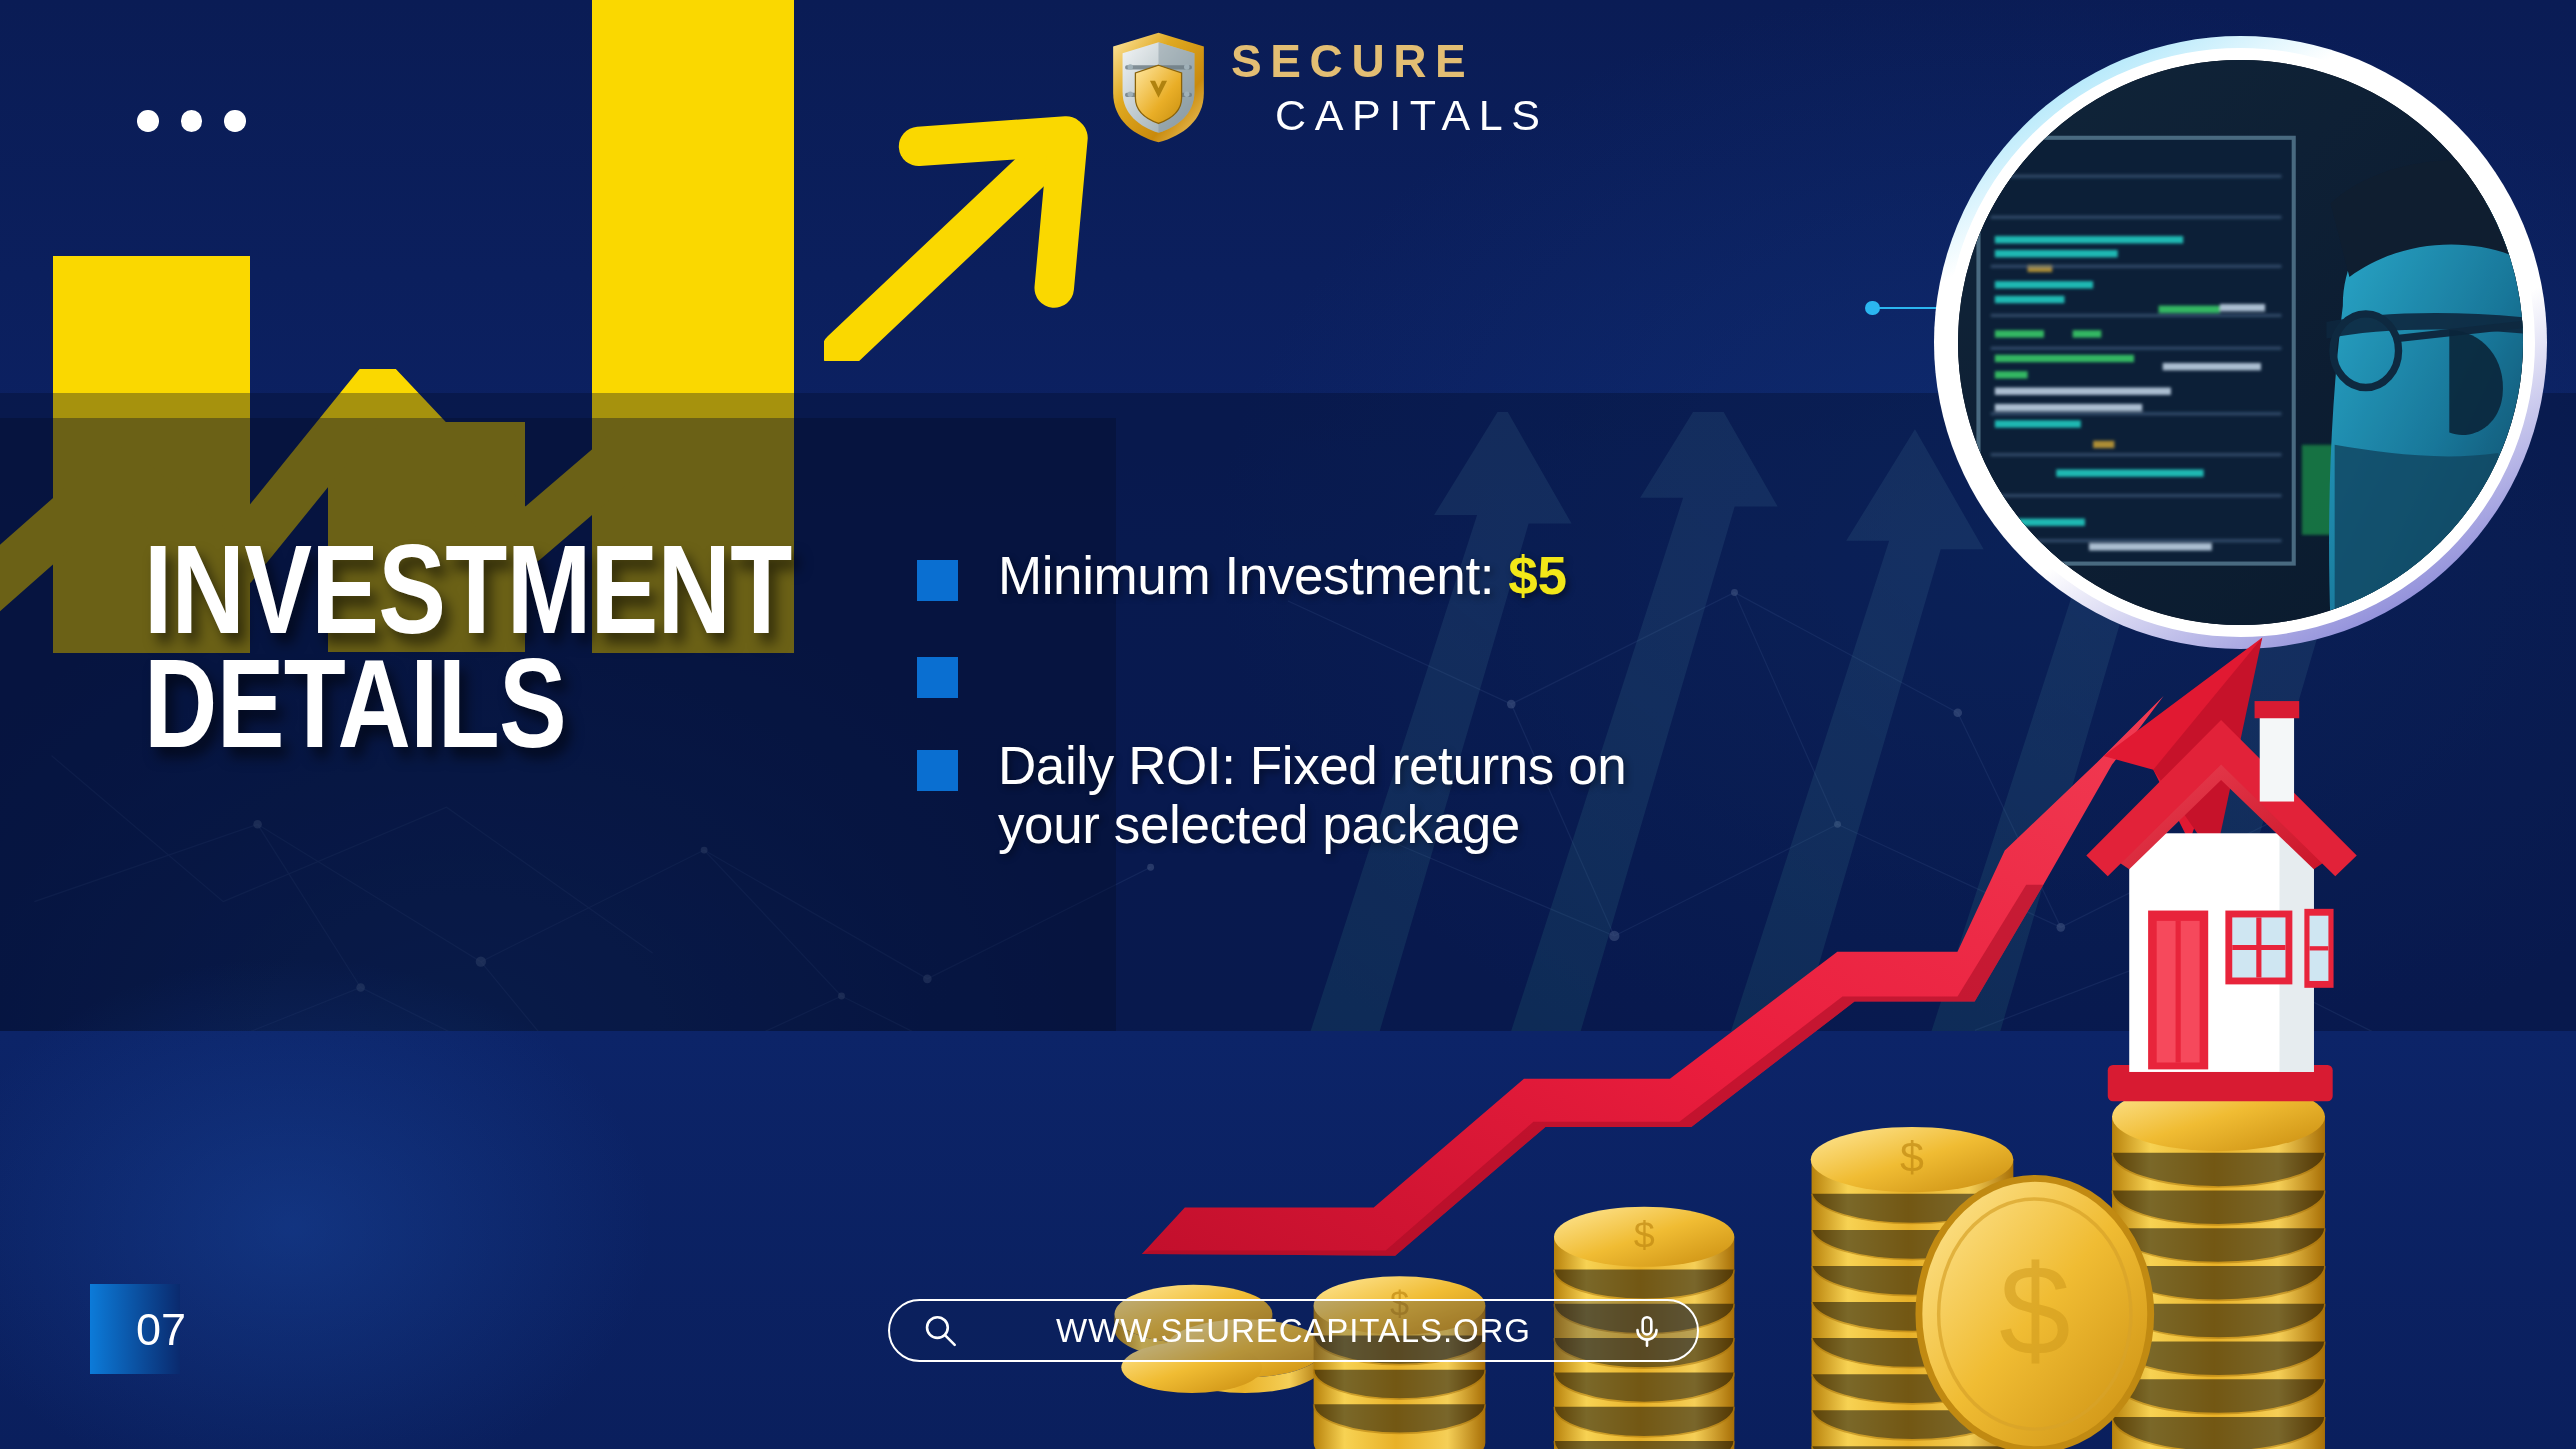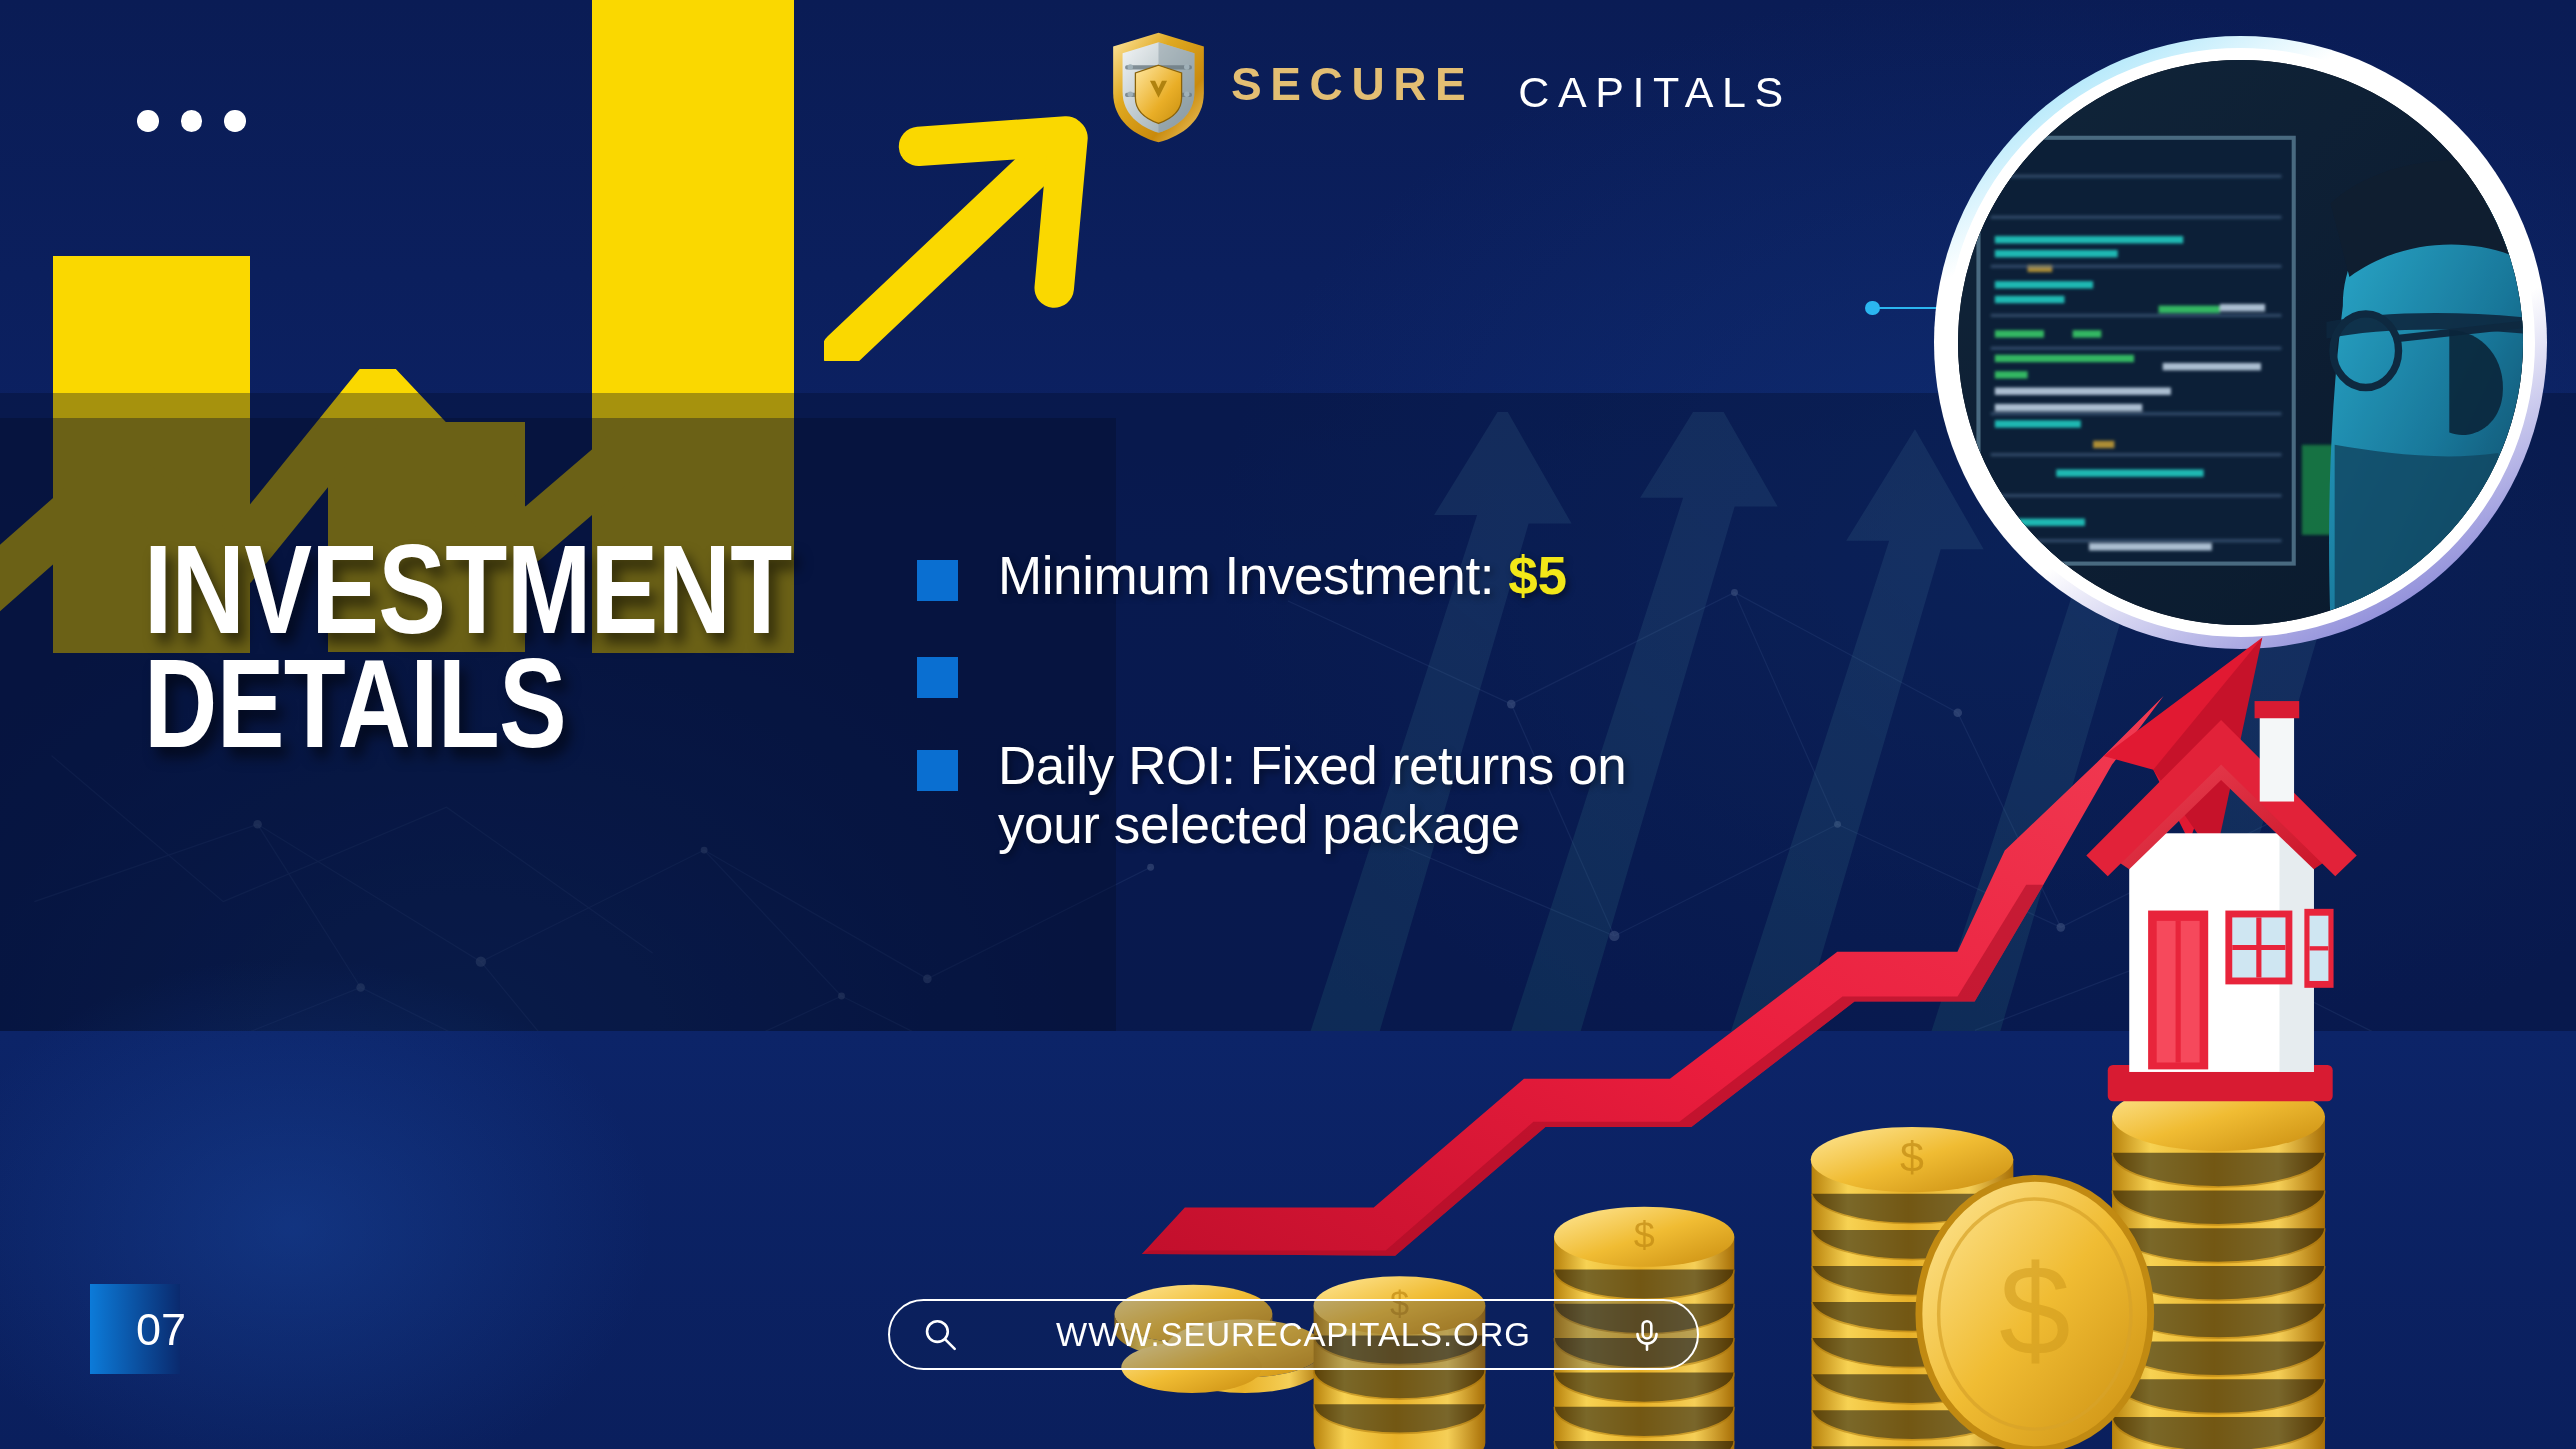--- a/index.html
+++ b/index.html
@@ -55,21 +55,21 @@
   
   .ghost-arrows{ position:absolute; left:1271px; top:412px; width:1099px; height:910px; opacity:.40; }
 
   
   .dots{ position:absolute; left:137px; top:110px; display:flex; gap:22px; }
   .dots i{ width:21.5px; height:21.5px; border-radius:50%; background:#ffffff; display:block; }
 
   
   .logo{ position:absolute; left:1108px; top:31px; display:flex; align-items:center; gap:22px; }
   .logo .shield{ width:101px; height:113px; display:block; }
-  .logo .words{ display:flex; flex-direction:row; line-height:1; }
+  .logo .words{ display:flex; flex-direction:column; line-height:1; }
   .logo .w1{
     color:#E3BE73; font-size:46px; font-weight:700; letter-spacing:8.6px;
   }
   .logo .w2{
     color:#ffffff; font-size:43px; font-weight:400; letter-spacing:8.6px; margin-top:10.3px;margin-left:44px;
   }
 
   
   .photo-wrap{
     position:absolute; left:1934px; top:36px; width:613px; height:613px;
@@ -116,21 +116,21 @@
   
   .art{ position:absolute; left:1099px; top:481px; width:1511px; height:969px; }
 
   
   .pagebadge{ position:absolute; left:90px; top:1284px; width:90px; height:90px;
     background:linear-gradient(90deg,#0C7BD9 0%, #0a2a6e 100%); }
   .pagenum{ position:absolute; left:136px; top:1304px; color:#ffffff; font-size:45px; font-weight:400; }
 
   
   .searchbar{
-    position:absolute; left:888px; top:1299px; width:811px; height:71px;
+    position:absolute; left:888px; top:1299px; width:811px; height:63px;
     border:2.6px solid #ffffff; border-radius:39px;
     display:flex; align-items:center; justify-content:space-between;
     padding:0 31px;
     background:rgba(10,30,85,.25);
   }
   .searchbar .url{
     color:#ffffff; font-size:33px; letter-spacing:0.9px; font-weight:400;
     flex:1; text-align:center;
   }
   .ic{ width:38px; height:38px; flex:0 0 38px; }

